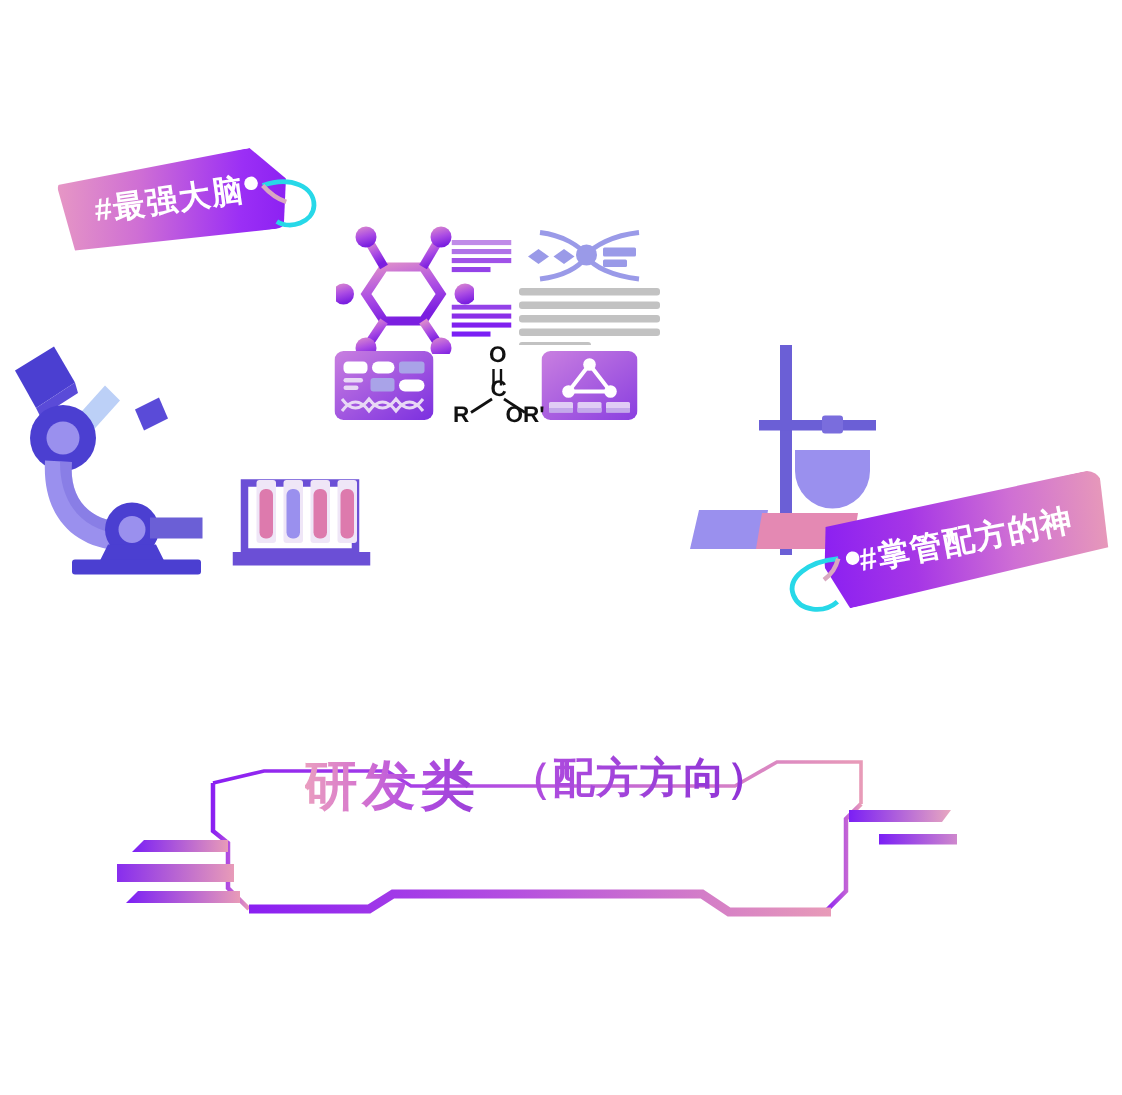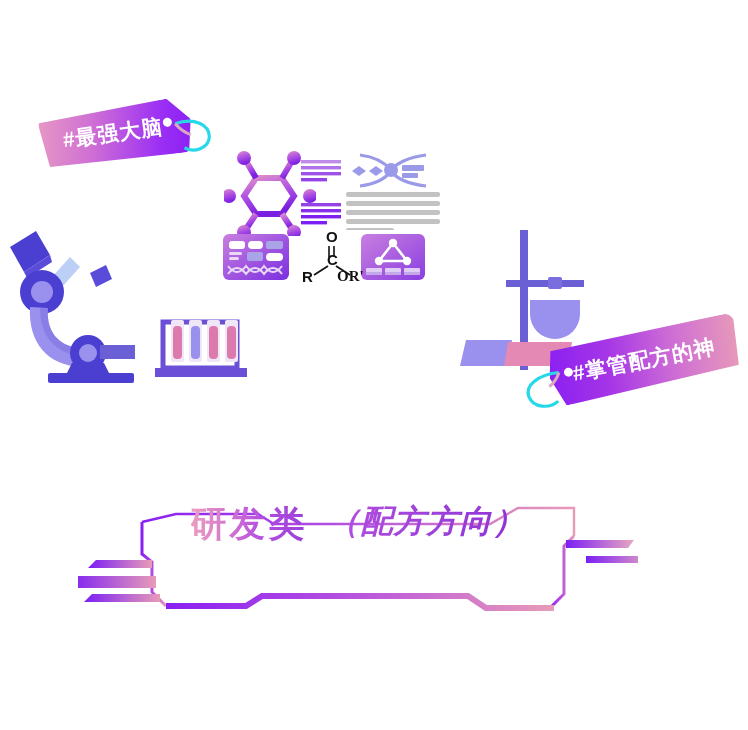--- a/index.html
+++ b/index.html
@@ -58,23 +58,23 @@
     display:flex;align-items:flex-start;justify-content:center;
     z-index:5;pointer-events:none;
   }
   .banner-main{
     font-weight:bold;font-size:36px;letter-spacing:3px;
     background:linear-gradient(90deg,#ea9ec0 0%,#d778cd 30%,#b44fe0 60%,#9a3fd8 100%);
     -webkit-background-clip:text;background-clip:text;color:transparent;
     -webkit-text-fill-color:transparent;
   }
   .banner-sub{
-    font-weight:bold;font-size:32px;letter-spacing:1px;margin-left:20px;
+    font-weight:bold;font-size:28px;letter-spacing:1px;margin-left:20px;
     background:linear-gradient(90deg,#b44fe0 0%,#9a3fd8 60%,#8e2fd6 100%);
-    -webkit-background-clip:text;background-clip:text;color:transparent;font-style:italic;
+    -webkit-background-clip:text;background-clip:text;color:transparent;
     -webkit-text-fill-color:transparent;
   }
 
   
   .formula-label{
     position:absolute;font-family:"Liberation Sans","DejaVu Sans",sans-serif;
     font-weight:bold;font-size:15px;color:#111111;
   }
 </style>
 </head>
@@ -242,21 +242,21 @@
   <div class="abs" style="left:302px;top:230px;width:62px;height:52px;">
     <div class="formula-label" style="left:24px;top:-2px;">O</div>
     <svg class="abs" style="left:0;top:0;" width="62" height="52" viewBox="0 0 62 52">
       <line x1="27" y1="16" x2="27" y2="27" stroke="#111111" stroke-width="1.6"></line>
       <line x1="32" y1="16" x2="32" y2="27" stroke="#111111" stroke-width="1.6"></line>
       <line x1="26" y1="36" x2="12" y2="45" stroke="#111111" stroke-width="1.8"></line>
       <line x1="34" y1="36" x2="48" y2="45" stroke="#111111" stroke-width="1.8"></line>
     </svg>
     <div class="formula-label" style="left:25px;top:21px;">C</div>
     <div class="formula-label" style="left:0px;top:38px;">R</div>
-    <div class="formula-label" style="left:35px;top:38px;font-family:Liberation Serif, serif;">OR'</div>
+    <div class="formula-label" style="left:35px;top:38px;">OR'</div>
   </div>
 
   <div class="tag" id="tag1">
     <svg class="tag-string" style="left:126px;top:14px;" width="56" height="48" viewBox="0 0 56 48">
       <path d="M10 12 C30 8 44 18 42 30 C40 41 24 44 16 37" fill="none" stroke="#27d8e8" stroke-width="3.2"></path>
       <path d="M10 12 C14 18 18 22 24 25" fill="none" stroke="#d9a8c0" stroke-width="3"></path>
     </svg>
     <div class="tag-body"></div>
     <div class="tag-hole" style="left:124px;top:19px;"></div>
     <div class="tag-label">#最强大脑</div>

